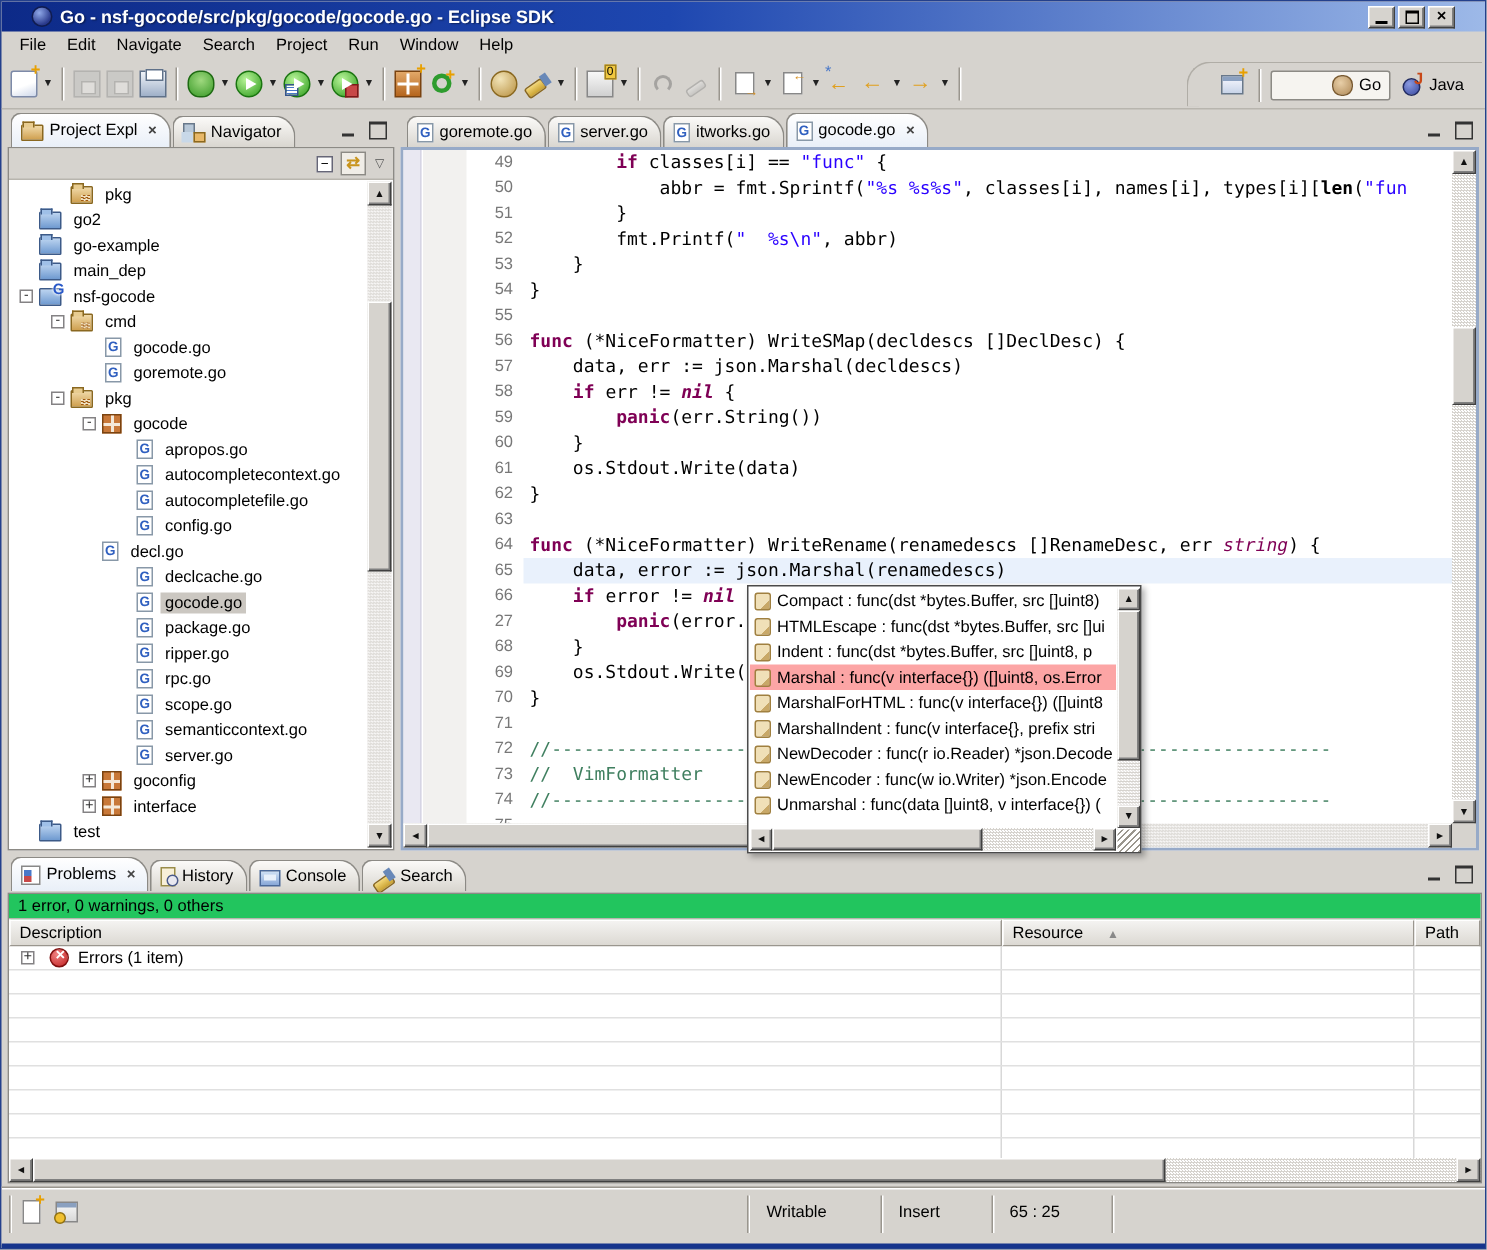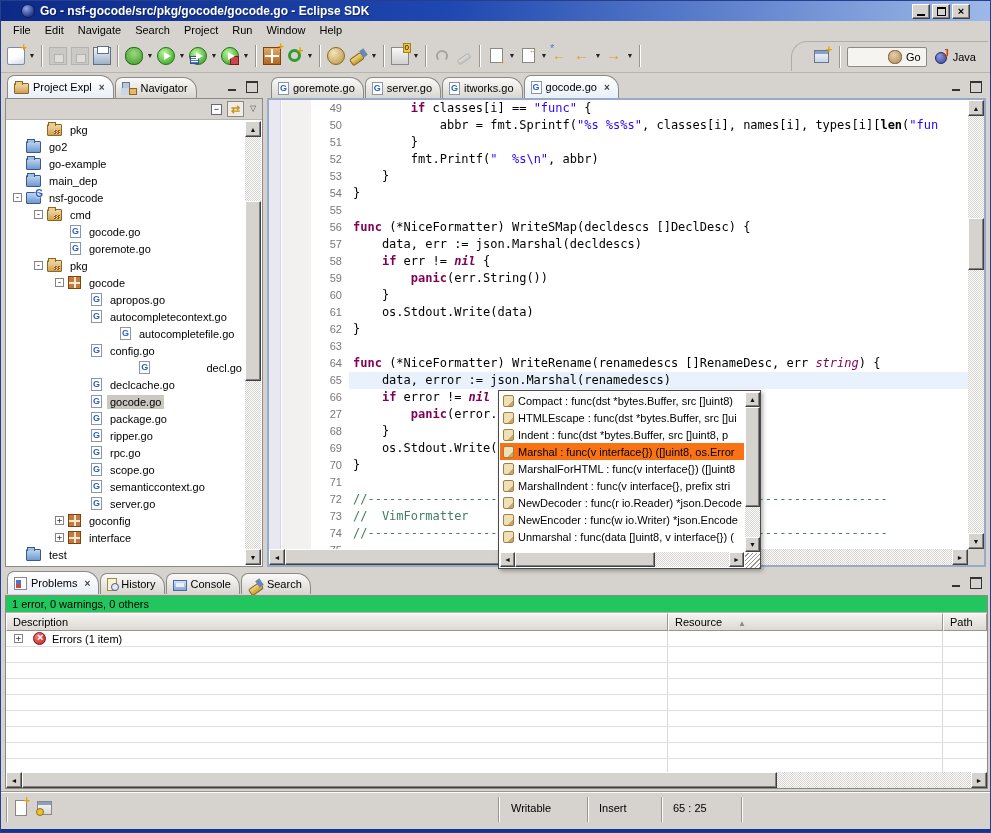--- a/index.html
+++ b/index.html
@@ -155,21 +155,21 @@
   .tok-ki{color:#7f0055;font-weight:bold;font-style:italic;}
   .tok-t{color:#7f0055;font-style:italic;}
   .tok-s{color:#2a00ff;}
   .tok-c{color:#3f7f5f;}
   .tok-b{font-weight:bold;}
   
   .popup{position:absolute;left:497px;top:389px;width:263px;height:179px;background:#fff;border:1px solid #4a4a4a;
     z-index:30;box-shadow:2px 2px 4px rgba(0,0,0,.3);}
   .pitems{position:absolute;left:1px;top:1px;right:16px;bottom:16px;overflow:hidden;}
   .prow{height:17px;display:flex;align-items:center;padding:0 2px;white-space:nowrap;overflow:hidden;}
-  .prow.psel{background:#f97316;}
+  .prow.psel{background:#fca5a5;}
   .i-tag{width:11px;height:12px;flex:none;margin:0 4px 0 1px;
     background:linear-gradient(135deg,#f0e0b8 70%,#c8a868 70%);border:1px solid #a08040;border-radius:2px;}
   .grip{position:absolute;right:0;bottom:0;width:15px;height:15px;
     background:repeating-linear-gradient(135deg,#fff 0 2px,#9a968e 2px 3px);}
   
   .problems-body{position:absolute;left:4px;top:594px;width:983px;height:194px;border:1px solid #8c8a85;background:#fff;}
   .summary{position:absolute;left:0;top:0;right:0;height:17px;background:#22c55e;border-bottom:1px solid #b8b5ae;
     padding:2px 6px;}
   .ghead{position:absolute;left:0;top:17px;right:0;height:18px;display:flex;}
   .hcell{background:linear-gradient(#f4f3f1,#dcd9d3);border-right:1px solid #9a968e;border-bottom:1px solid #9a968e;
@@ -401,31 +401,31 @@
         <div class="titem" style="padding-left: 69px;">
           <span class="expspace"></span>
           <span class="ti t-go-file"></span>
           <span class="tlabel">apropos.go</span>
         </div>
         <div class="titem" style="padding-left: 69px;">
           <span class="expspace"></span>
           <span class="ti t-go-file"></span>
           <span class="tlabel">autocompletecontext.go</span>
         </div>
-        <div class="titem" style="padding-left: 98px;">
+        <div class="titem" style="padding-left: 69px;">
           <span class="expspace"></span>
           <span class="ti t-go-file"></span>
           <span class="tlabel">autocompletefile.go</span>
         </div>
         <div class="titem" style="padding-left: 69px;">
           <span class="expspace"></span>
           <span class="ti t-go-file"></span>
           <span class="tlabel">config.go</span>
         </div>
-        <div class="titem" style="padding-left: 69px; justify-content: space-between;">
+        <div class="titem" style="padding-left: 46px;">
           <span class="expspace"></span>
           <span class="ti t-go-file"></span>
           <span class="tlabel">decl.go</span>
         </div>
         <div class="titem" style="padding-left: 69px;">
           <span class="expspace"></span>
           <span class="ti t-go-file"></span>
           <span class="tlabel">declcache.go</span>
         </div>
         <div class="titem" style="padding-left: 69px;">

